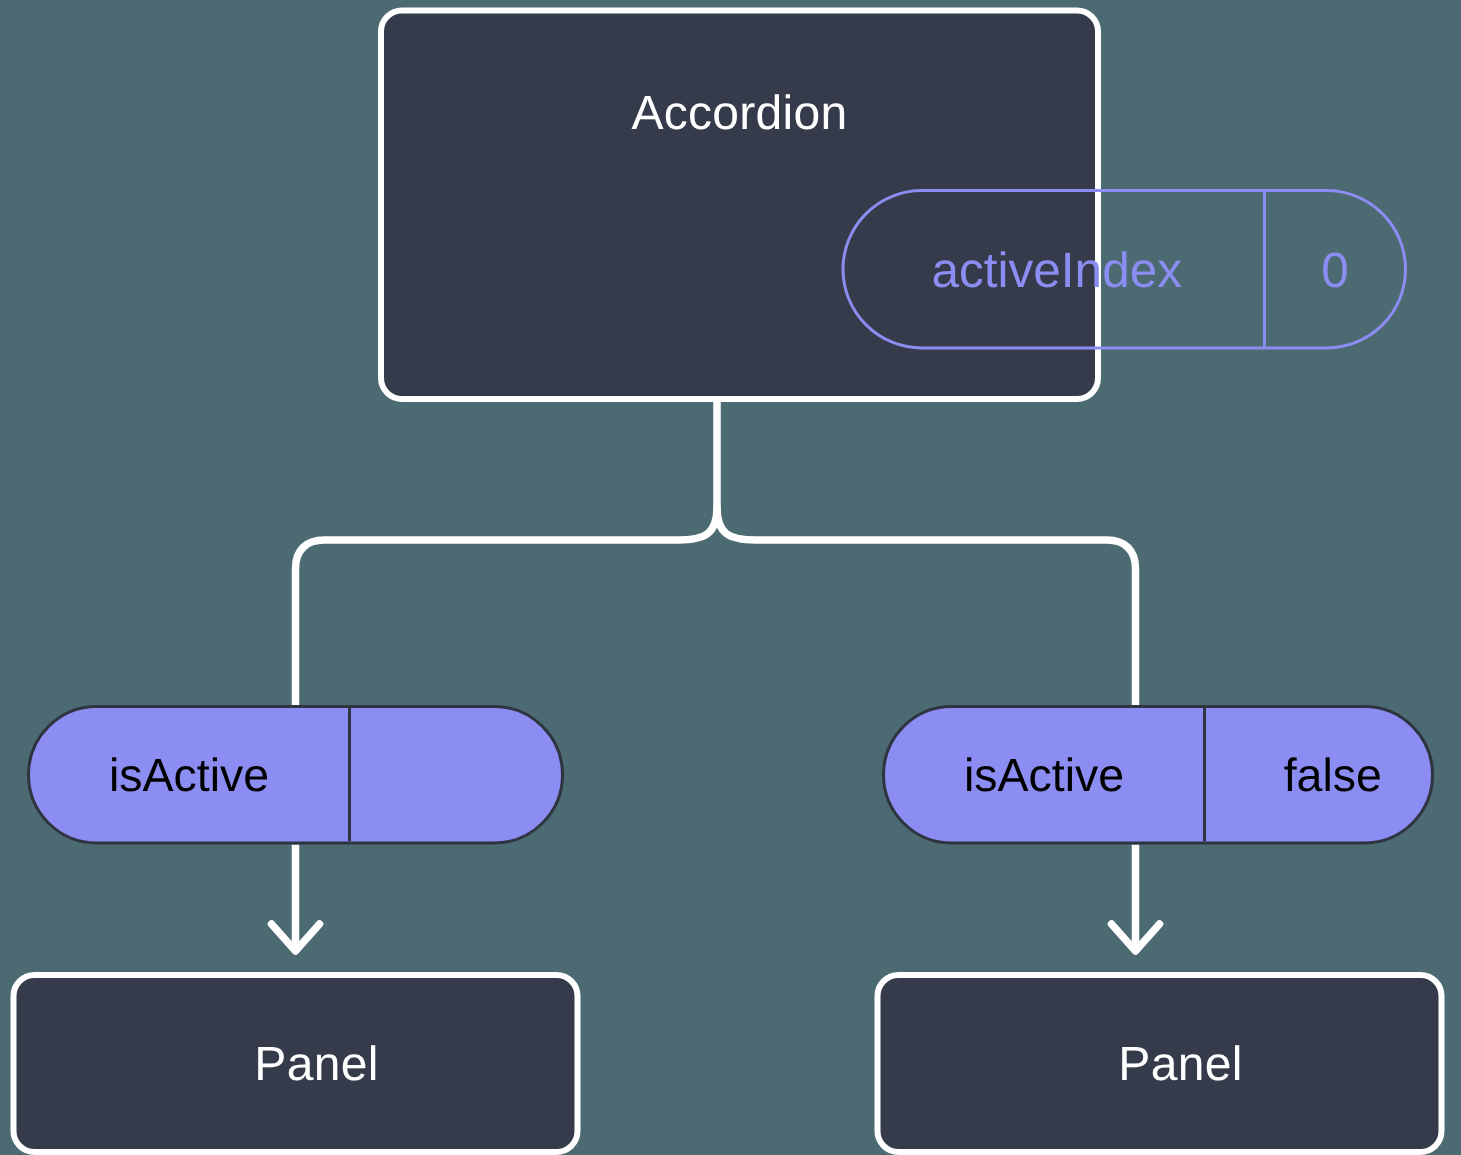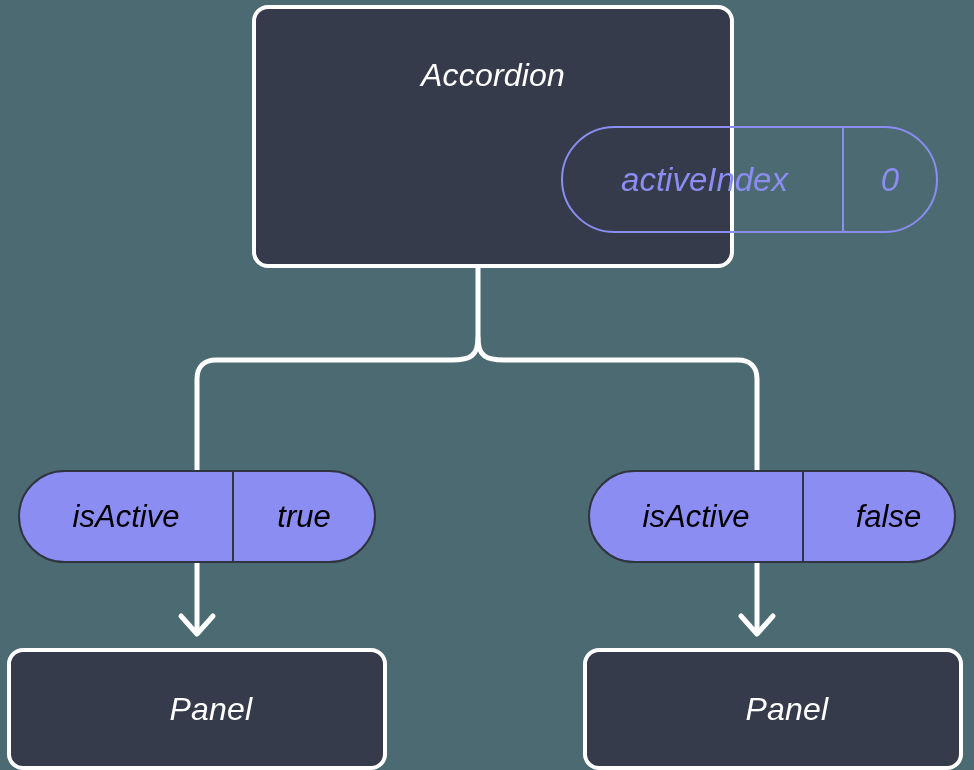--- a/index.html
+++ b/index.html
@@ -13,21 +13,20 @@
     background: #4c6a72;
     font-family: "Liberation Sans", "DejaVu Sans", sans-serif;
     overflow: hidden;
     position: relative;
   }
   #diagram-root {
     position: absolute;
     inset: 0;
     width: 974px;
     height: 770px;
-    font-style: italic;
   }
 
   
   #connector-layer {
     position: absolute;
     left: 0;
     top: 0;
     width: 974px;
     height: 770px;
     pointer-events: none;
@@ -178,21 +177,20 @@
     <div class="node-title">Accordion</div>
 
     <div class="pill" id="state-pill-activeindex">
       <div class="pill-key">activeIndex</div>
       <div class="pill-val">0</div>
     </div>
   </div>
 
   <div class="prop-pill" id="prop-pill-left">
     <div class="pill-key">isActive</div>
-    <div class="pill-val">true</div>
   </div>
 
   <div class="node-box panel-node" id="panel-node-left">
     <div class="node-title">Panel</div>
   </div>
 
   <div class="prop-pill" id="prop-pill-right">
     <div class="pill-key">isActive</div>
     <div class="pill-val">false</div>
   </div>

